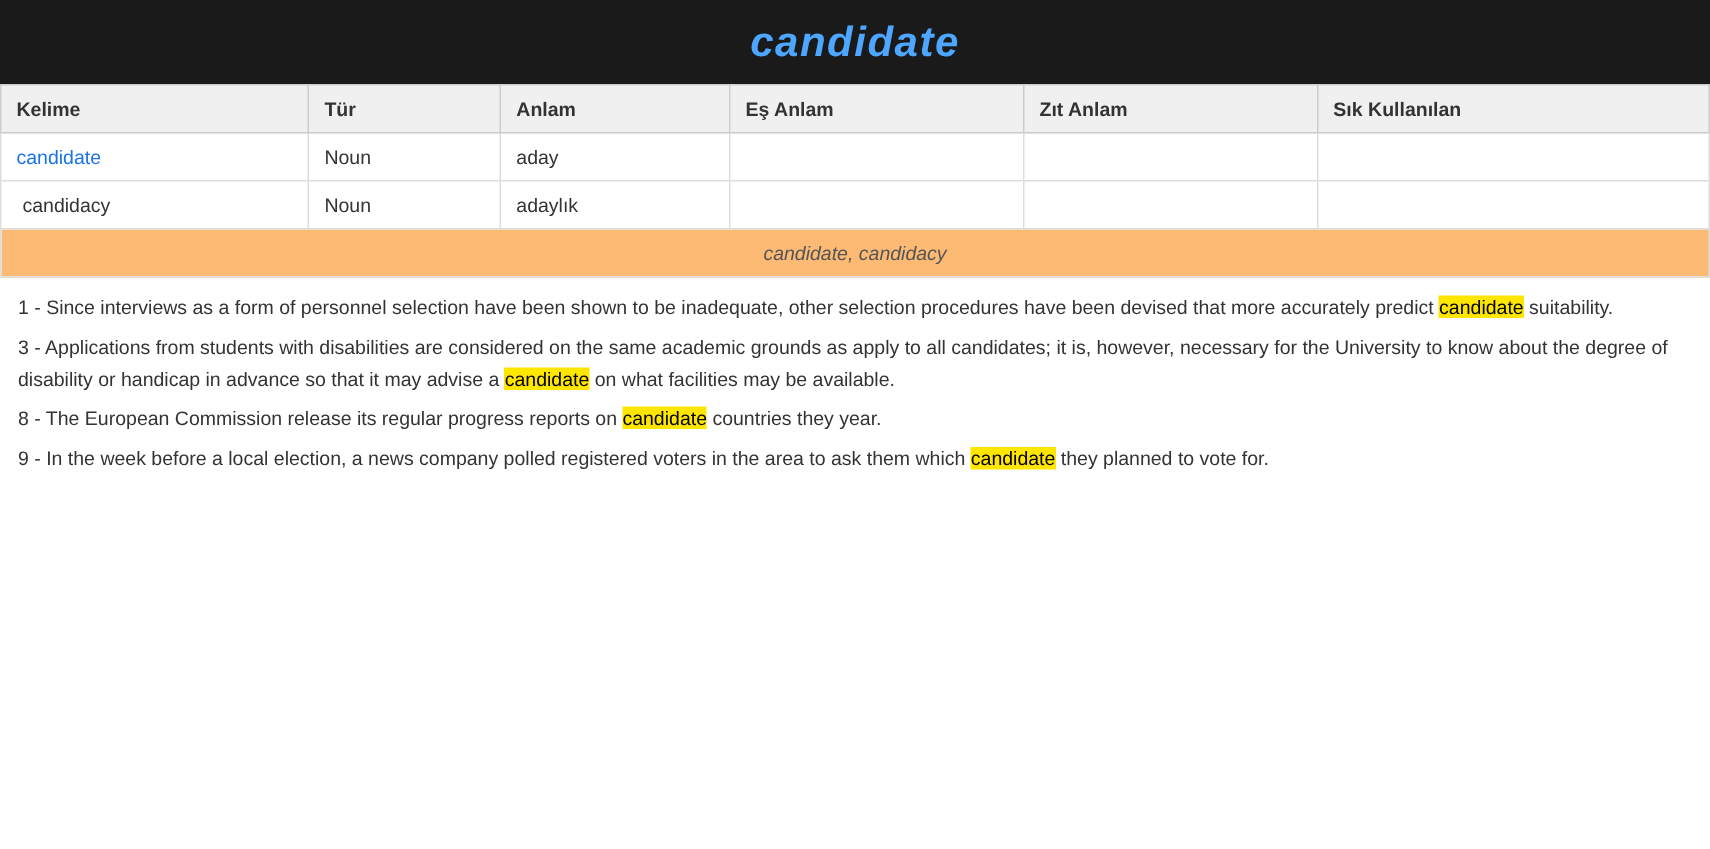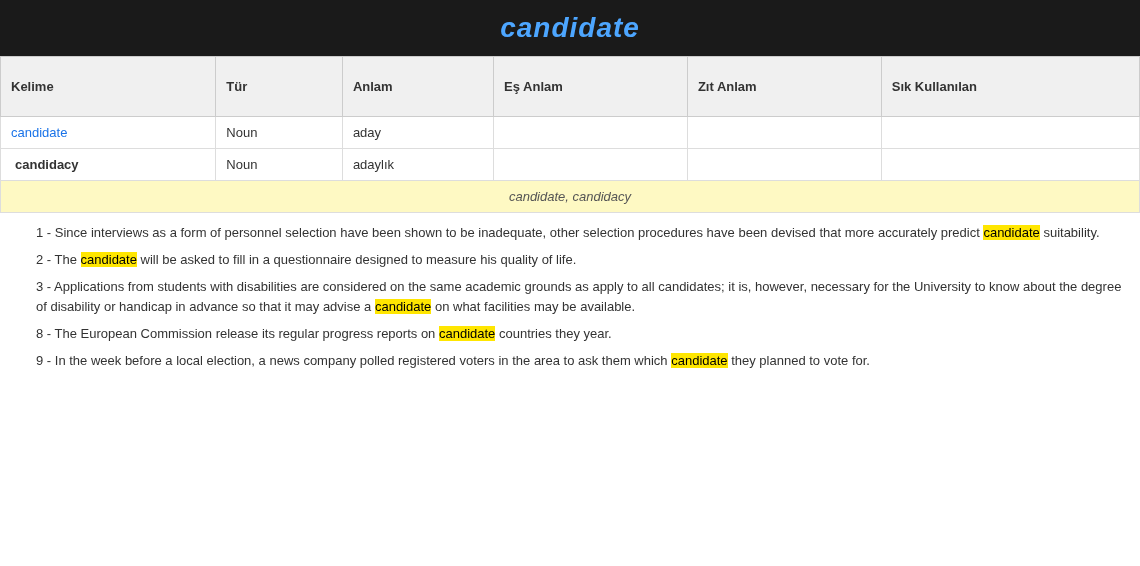--- a/index.html
+++ b/index.html
@@ -20,21 +20,21 @@
 
     table {
       width: 100%;
       border-collapse: collapse;
     }
     thead tr {
       background: #f0f0f0;
     }
     thead th {
       border: 1px solid #ccc;
-      padding: 22px 10px;
+      padding: 8px 10px;
       text-align: left;
       font-weight: bold;
       font-size: 13px;
       margin-top: 23px;
     }
     tbody tr {
       border-bottom: 1px solid #ddd;
     }
     tbody td {
       border: 1px solid #ddd;
@@ -42,21 +42,21 @@
     }
     .word-link {
       color: #1a73e8;
       text-decoration: none;
     }
 
     .related-words-row td {
       text-align: center;
       color: #555;
       font-style: italic;
-      background: #fef9c3;
+      background: #fdba74;
       padding: 8px;
     }
 
     .examples-section {
       padding: 10px 12px;
     }
     .examples-header {
       color: #cc0000;
       font-weight: bold;
       font-size: 13px;
@@ -64,21 +64,20 @@
     }
     .examples-header span {
       font-weight: normal;
       font-style: italic;
     }
 
     .example-sentence {
       line-height: 1.6;
       margin-bottom: 6px;
       font-size: 13px;
-      margin-left: 24px;
     }
     .highlight {
       background-color: #FFE600;
       font-weight: normal;
     }
   </style>
 </head>
 <body>
 
 <div class="header">
@@ -100,35 +99,34 @@
 
   <tr>
         <td><a href="#" class="word-link">candidate</a></td>
         <td>Noun</td>
         <td>aday</td>
         <td></td>
         <td></td>
         <td></td>
       </tr>
       <tr>
-        <td style="font-weight: bold; padding-left: 14px;">candidacy</td>
+        <td style="font-weight: normal; padding-left: 14px;">candidacy</td>
         <td>Noun</td>
         <td>adaylık</td>
         <td></td>
         <td></td>
         <td></td>
       </tr>
       <tr class="related-words-row">
         <td colspan="6">candidate, candidacy</td>
       </tr>
     </tbody>
 </table>
 
 <div class="examples-section">
   <div id="sentences-container">
 
   <p class="example-sentence"><span>1 - Since interviews as a form of personnel selection have been shown to be inadequate, other selection procedures have been devised that more accurately predict </span><mark class="highlight">candidate</mark><span> suitability.</span></p>
-      <p class="example-sentence"><span>2 - The </span><mark class="highlight">candidate</mark><span> will be asked to fill in a questionnaire designed to measure his quality of life.</span></p>
       <p class="example-sentence"><span>3 - Applications from students with disabilities are considered on the same academic grounds as apply to all candidates; it is, however, necessary for the University to know about the degree of disability or handicap in advance so that it may advise a </span><mark class="highlight">candidate</mark><span> on what facilities may be available.</span></p>
       <p class="example-sentence"><span>8 - The European Commission release its regular progress reports on </span><mark class="highlight">candidate</mark><span> countries they year.</span></p>
       <p class="example-sentence"><span>9 - In the week before a local election, a news company polled registered voters in the area to ask them which </span><mark class="highlight">candidate</mark><span> they planned to vote for.</span></p>
     </div>
 </div>
 
 </body></html>

